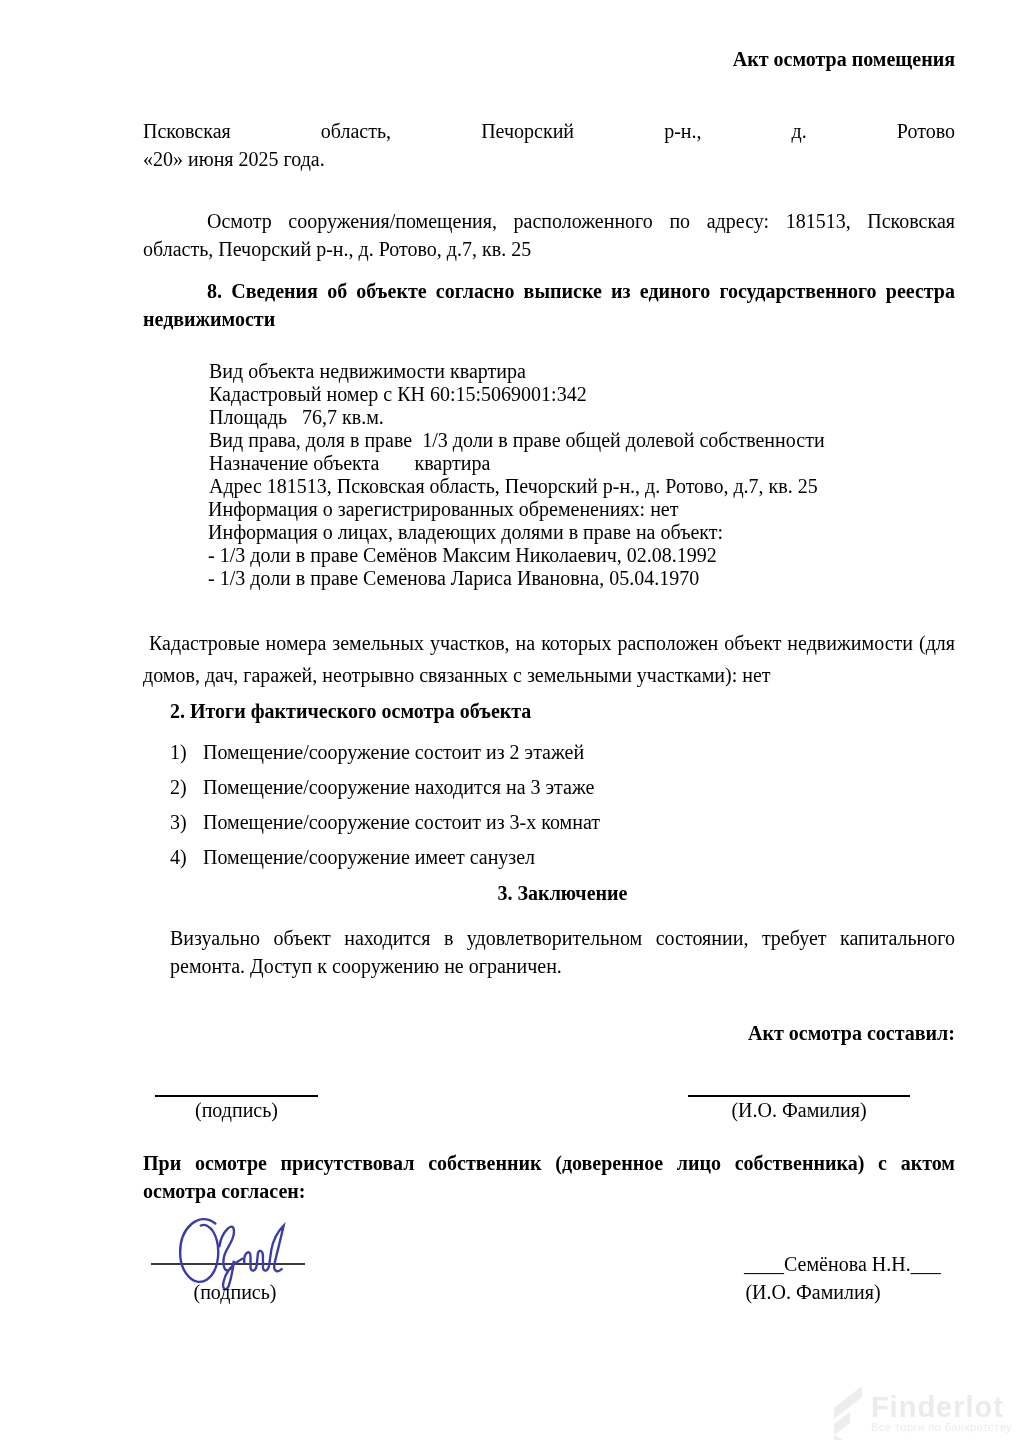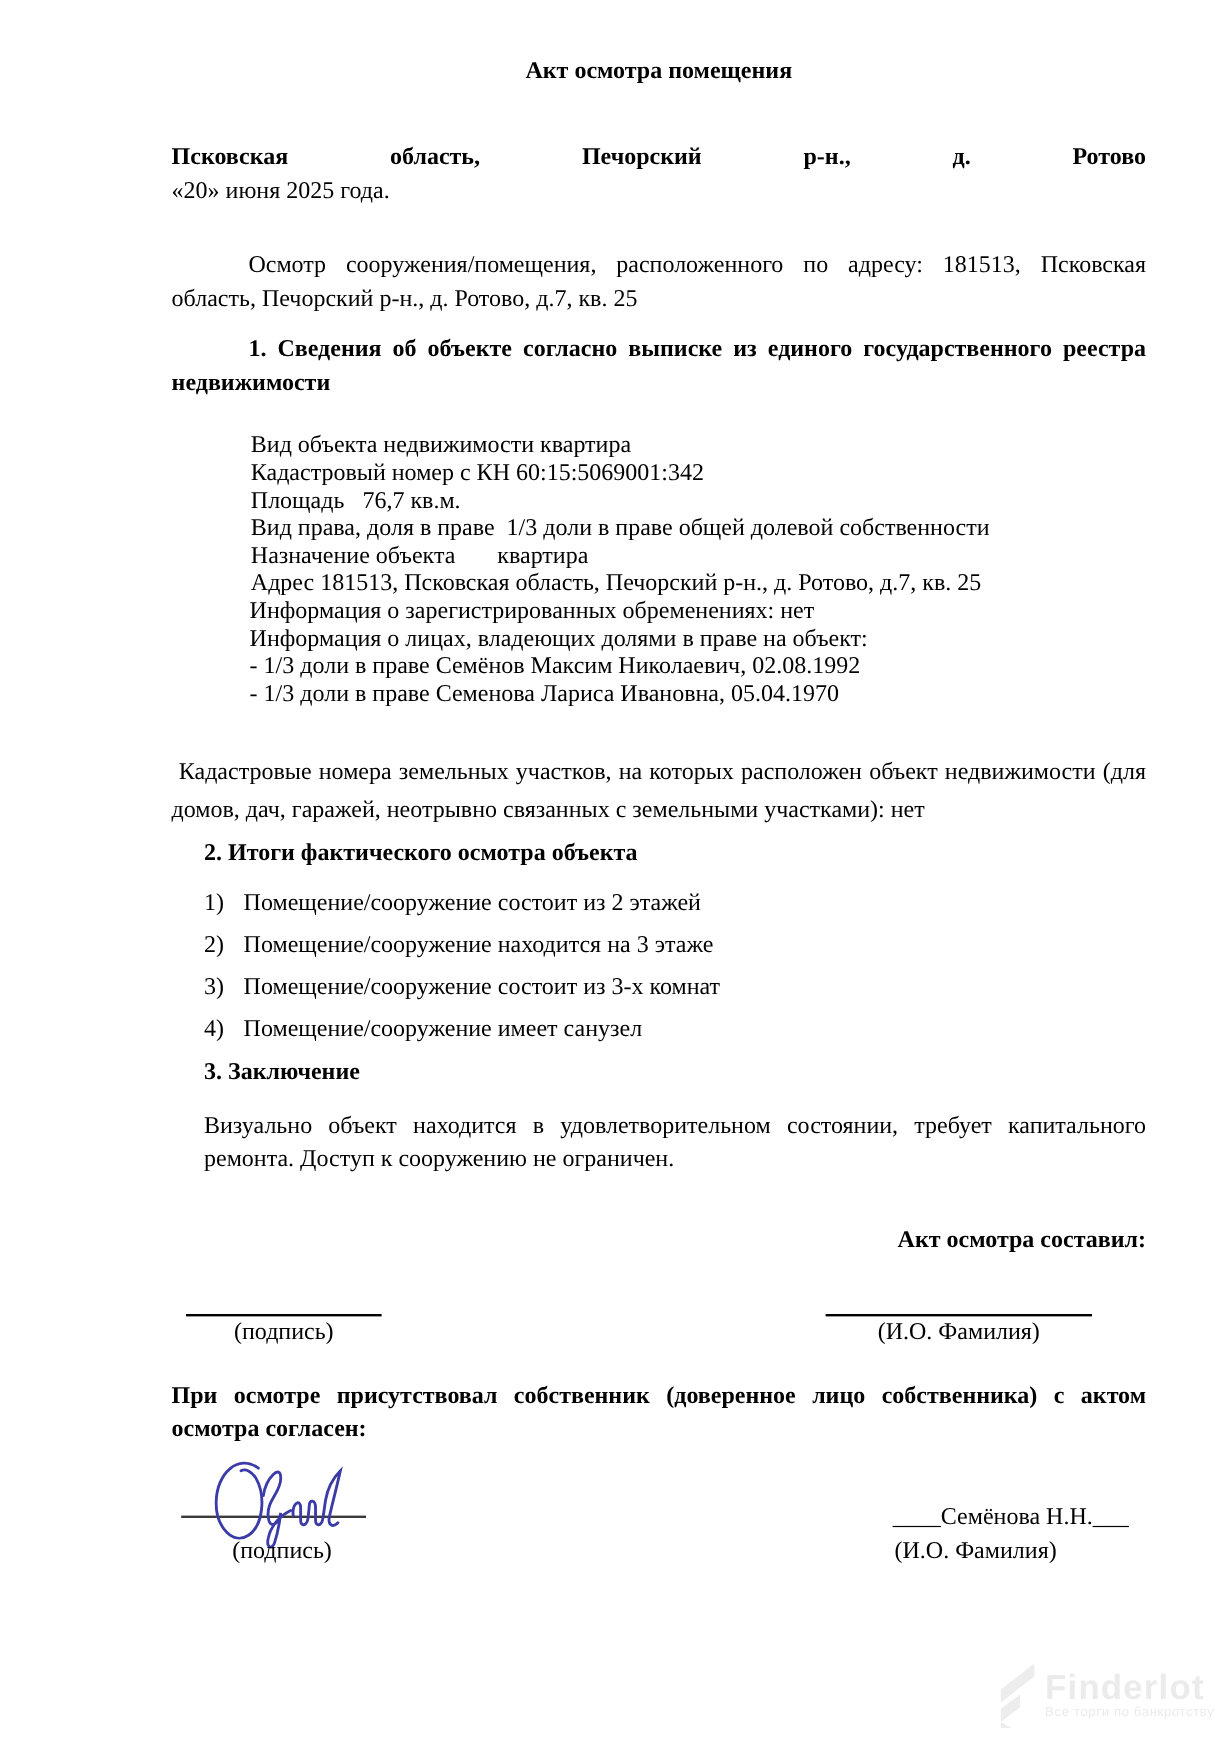--- a/index.html
+++ b/index.html
@@ -5,43 +5,43 @@
   * { box-sizing: border-box; margin: 0; padding: 0; }
   html, body { background: #ffffff; }
   body {
     width: 1024px; height: 1448px;
     position: relative; overflow: hidden;
     font-family: "Liberation Serif", serif;
     font-size: 20px; color: #000;
   }
   .page { padding: 40px 69px 0 143px; position: relative; }
 
-  .doc-title { margin-top: 8px; text-align: center; font-weight: bold; }
+  .doc-title { margin-top: 8px; text-align: right; font-weight: bold; }
 
-  .place-line { margin-top: 46px; display: flex; justify-content: space-between; line-height: 28px; font-weight: bold; }
+  .place-line { margin-top: 46px; display: flex; justify-content: space-between; line-height: 28px; }
   .date-line { line-height: 28px; }
 
   .address-par { margin-top: 34px; text-indent: 64px; text-align: justify; line-height: 28px; }
 
   .h-sec1 { margin-top: 14px; font-weight: bold; text-indent: 64px; text-align: justify; line-height: 28px; }
 
   .details { margin-top: 27px; }
   .detail-line { margin-left: 66px; line-height: 23px; white-space: pre-wrap; }
   .info-line { margin-left: 65px; line-height: 23px; white-space: pre-wrap; }
 
   .land-par { margin-top: 37px; line-height: 32px; text-align: justify; white-space: pre-wrap; }
 
   .h-sec2 { margin-top: 6px; margin-left: 27px; font-weight: bold; line-height: 28px; }
   .intro-line { margin-top: 15px; margin-left: 27px; line-height: 28px; }
 
   .findings { margin-top: 13px; }
   .finding-row { display: flex; margin-left: 27px; margin-bottom: 7px; line-height: 28px; }
   .finding-num { width: 33px; flex: 0 0 33px; }
 
-  .h-sec3 { margin-top: 8px; margin-left: 27px; font-weight: bold; line-height: 28px; }
+  .h-sec3 { margin-top: 8px; margin-left: 27px; font-weight: bold; line-height: 28px; text-align: center; }
   .concl-par { margin-top: 17px; margin-left: 27px; text-align: justify; line-height: 28px; }
 
   .composed-line { margin-top: 39px; margin-left: 60px; font-weight: bold; line-height: 28px; text-align: right; }
 
   .sig-row-1 { position: relative; height: 48px; margin-top: 48px; }
   .sig-line-left  { position: absolute; left: 12px;  top: 0; width: 163px; border-top: 2px solid #000; }
   .sig-cap-left   { position: absolute; left: 12px;  top: 4px; width: 163px; text-align: center; }
   .sig-line-right { position: absolute; left: 545px; top: 0; width: 222px; border-top: 2px solid #000; }
   .sig-cap-right  { position: absolute; left: 545px; top: 4px; width: 222px; text-align: center; }
 
@@ -76,21 +76,21 @@
     <span>область,</span>
     <span>Печорский</span>
     <span>р-н.,</span>
     <span>д.</span>
     <span>Ротово</span>
   </div>
   <div class="date-line">«20» июня 2025 года.</div>
 
   <div class="address-par">Осмотр сооружения/помещения, расположенного по адресу: 181513, Псковская область, Печорский р-н., д. Ротово, д.7, кв. 25</div>
 
-  <div class="h-sec1">1. Сведения об объекте согласно выписке из единого государственного реестра недвижимости</div>
+  <div class="h-sec1">8. Сведения об объекте согласно выписке из единого государственного реестра недвижимости</div>
 
   <div class="details">
     <div class="detail-line">Вид объекта недвижимости квартира</div>
     <div class="detail-line">Кадастровый номер с КН 60:15:5069001:342</div>
     <div class="detail-line">Площадь   76,7 кв.м.</div>
     <div class="detail-line">Вид права, доля в праве  1/3 доли в праве общей долевой собственности</div>
     <div class="detail-line">Назначение объекта       квартира</div>
     <div class="detail-line">Адрес 181513, Псковская область, Печорский р-н., д. Ротово, д.7, кв. 25</div>
     <div class="info-line">Информация о зарегистрированных обременениях: нет</div>
     <div class="info-line">Информация о лицах, владеющих долями в праве на объект:</div>

